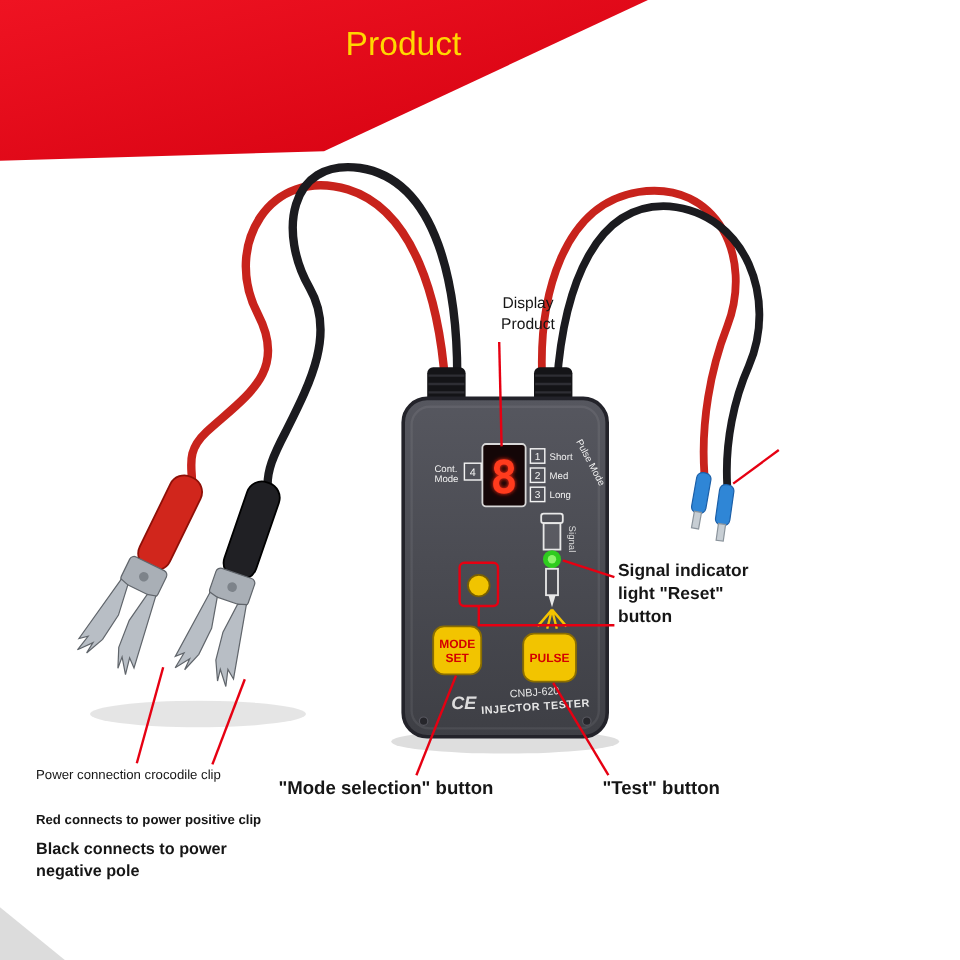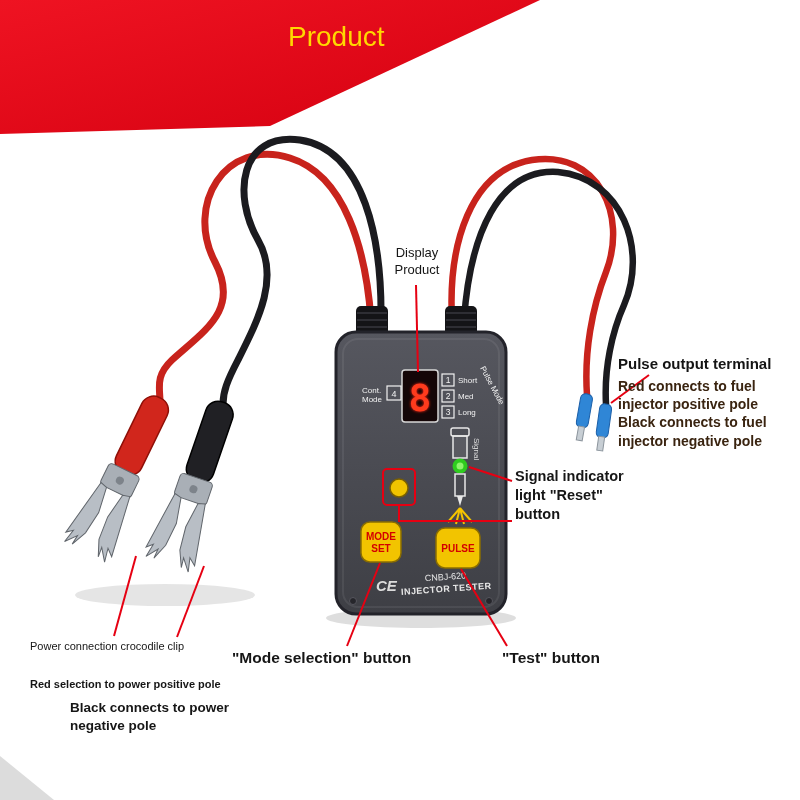--- a/index.html
+++ b/index.html
@@ -6,30 +6,30 @@
   .stage{
     position:relative;width:800px;height:800px;background:#ffffff;overflow:hidden;
     font-family:"Liberation Sans",sans-serif;
   }
   .stage svg{position:absolute;left:0;top:0;}
   .lbl{position:absolute;color:#161616;z-index:3;}
   .banner-title{
     position:absolute;left:288px;top:20px;z-index:3;
     font-size:28px;font-weight:400;color:#ffd800;line-height:1.22;
   }
-  .l-display{left:383px;top:245px;width:68px;text-align:center;font-size:13px;line-height:1.3;}
+  .l-display{left:383px;top:245px;width:68px;text-align:center;font-size:13px;line-height:1.3;padding-left:23px;}
   .l-pulse-out{left:618px;top:355px;width:176px;}
   .l-pulse-out .t{font-size:15px;font-weight:700;color:#141414;margin:0 0 5px 0;}
   .l-pulse-out .b{font-size:14px;font-weight:700;color:#3a2410;line-height:1.3;margin:0;}
   .l-signal{left:515px;top:467px;width:122px;font-size:14.5px;font-weight:700;line-height:1.3;}
   .l-mode{left:232px;top:649px;font-size:15.5px;font-weight:700;}
   .l-test{left:502px;top:649px;font-size:15.5px;font-weight:700;}
   .l-croc{left:30px;top:640px;font-size:11px;font-weight:400;}
   .l-pos{left:30px;top:678px;font-size:11px;font-weight:700;}
-  .l-neg{left:30px;top:699px;width:178px;font-size:13.5px;font-weight:700;line-height:1.35;margin-left:40px;}
+  .l-neg{left:30px;top:699px;width:178px;font-size:13.5px;font-weight:700;line-height:1.35;}
 </style>
 </head>
 <body>
 
 <div class="stage">
 
   <svg width="800" height="800" viewBox="0 0 800 800">
     <defs>
       <linearGradient id="bannerGrad" x1="0" y1="0" x2="1" y2="1">
         <stop offset="0" stop-color="#ef1322"></stop>
@@ -170,31 +170,26 @@
 
   <div class="banner-title">
     <div>Product</div>
   </div>
 
   <div class="lbl l-display">
     <div>Display</div>
     <div>Product</div>
   </div>
 
-  <div class="lbl l-pulse-out">
-    <p class="t">Pulse output terminal</p>
-    <p class="b">Red connects to fuel injector positive pole</p>
-    <p class="b">Black connects to fuel injector negative pole</p>
-  </div>
 
   <div class="lbl l-signal">Signal indicator light "Reset" button</div>
 
   <div class="lbl l-mode">"Mode selection" button</div>
 
   <div class="lbl l-test">"Test" button</div>
 
   <div class="lbl l-croc">Power connection crocodile clip</div>
 
-  <div class="lbl l-pos">Red selection to power positive pole</div>
+  <div class="lbl l-pos">Red connects to power positive clip</div>
 
   <div class="lbl l-neg">Black connects to power negative pole</div>
 
 </div>
 
 </body></html>

